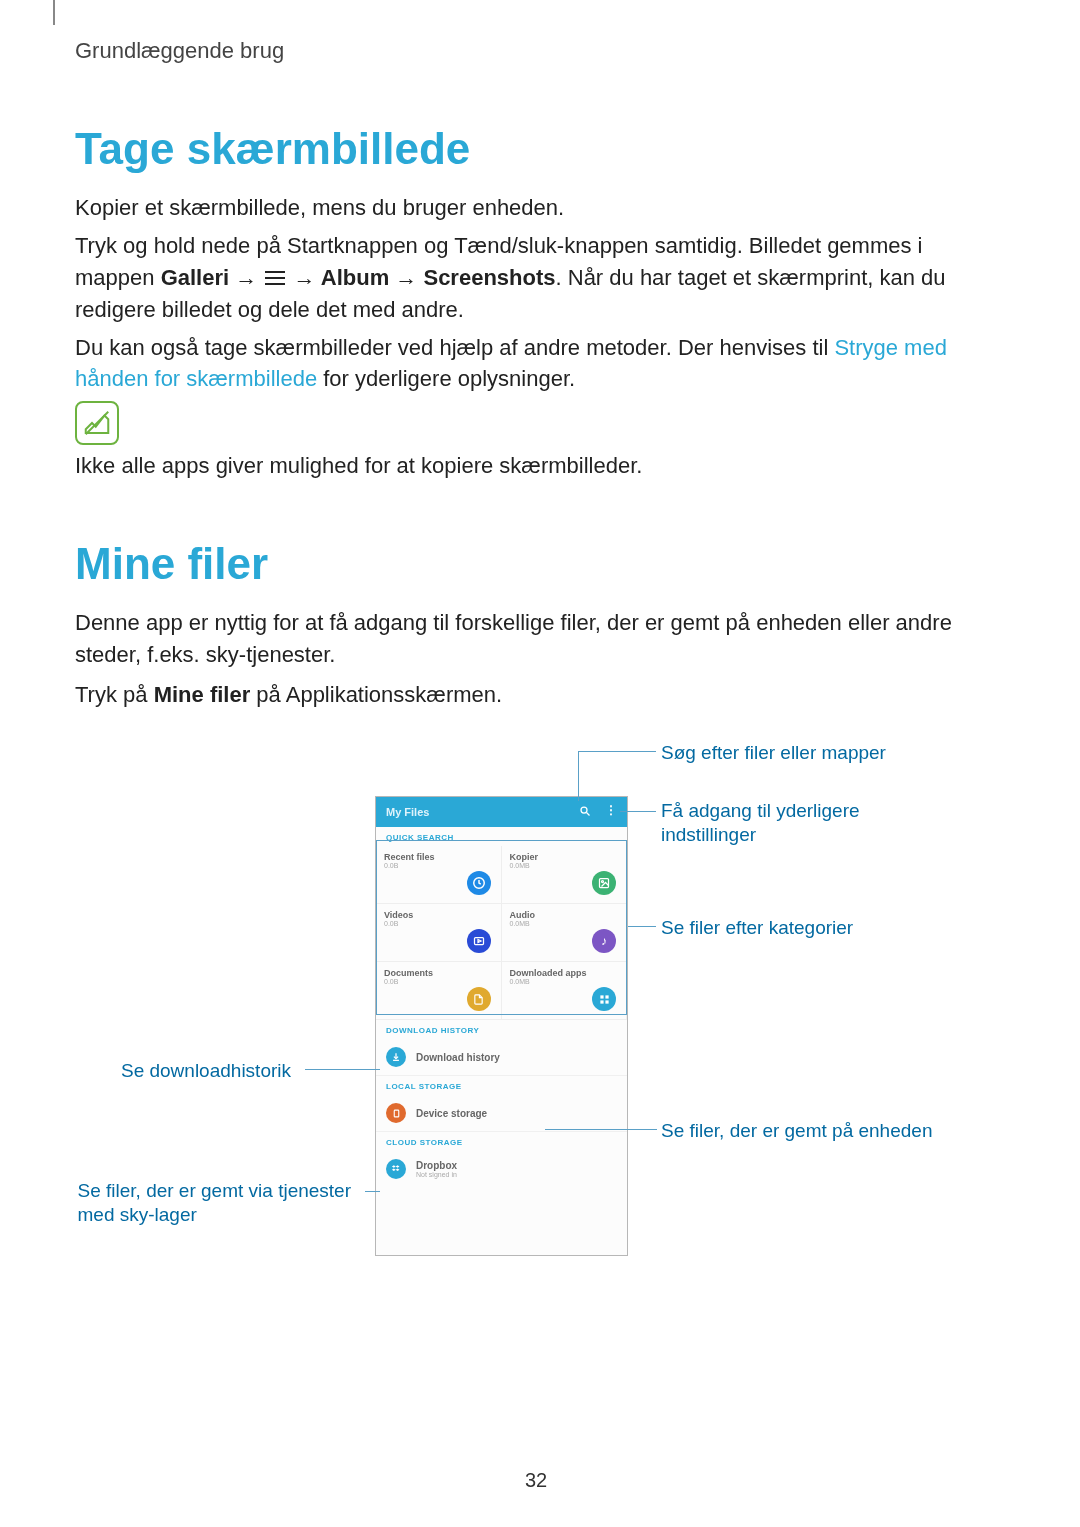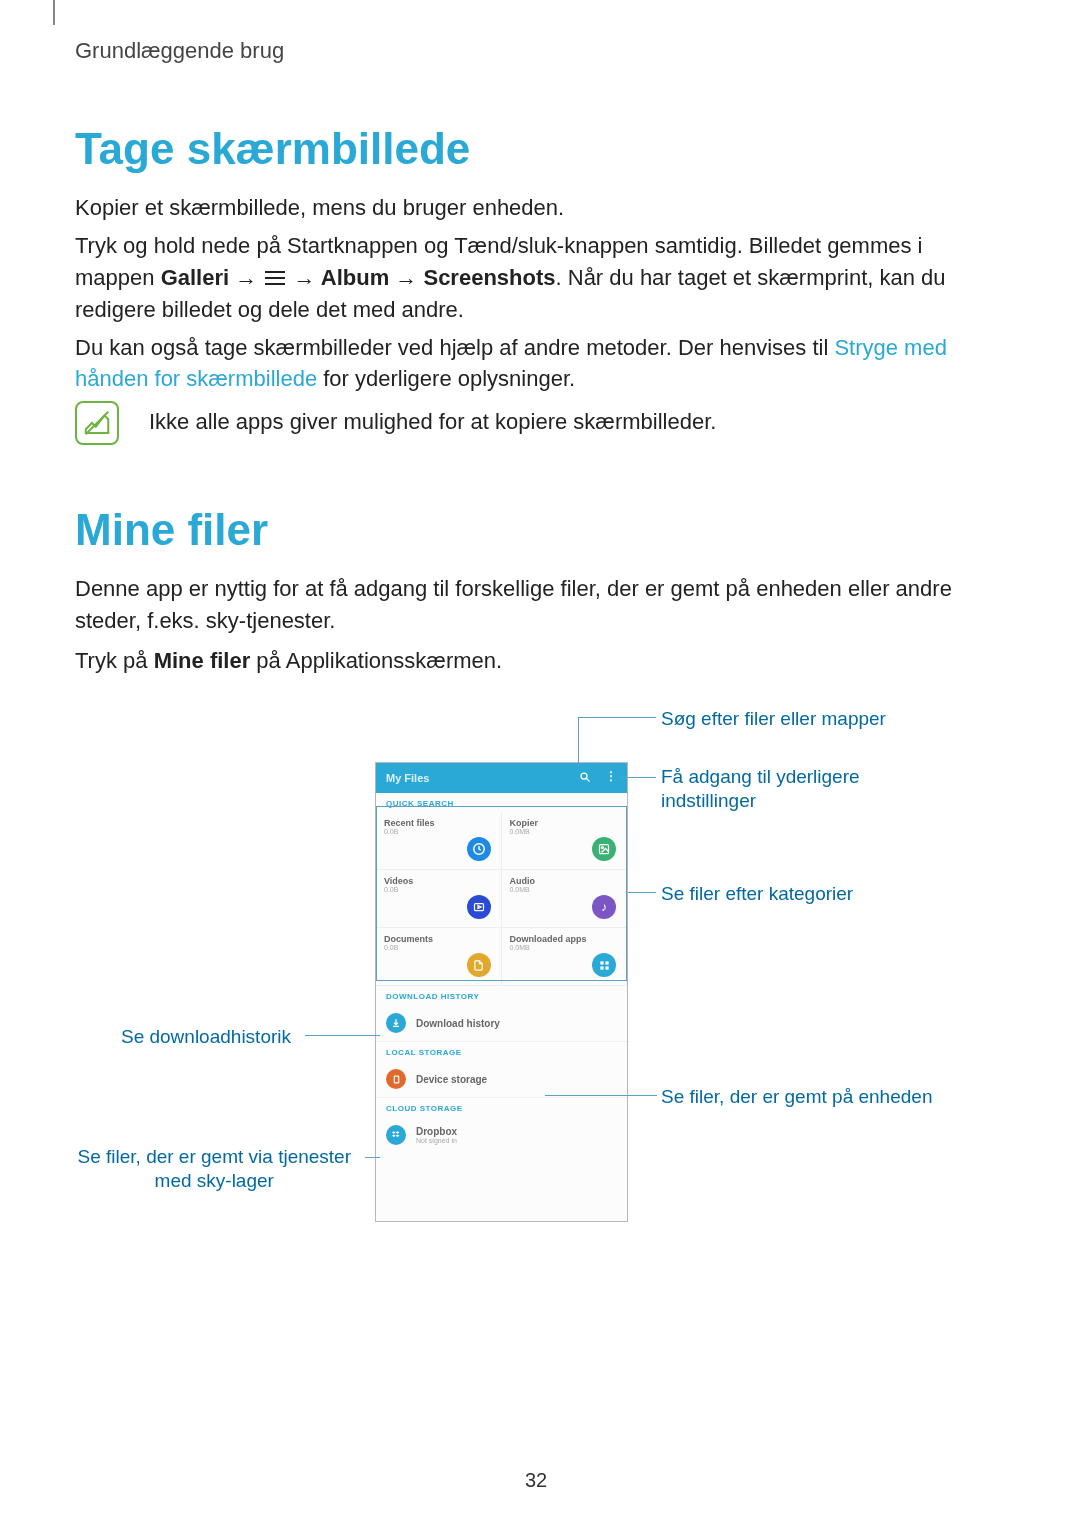--- a/index.html
+++ b/index.html
@@ -56,20 +56,21 @@
   .menu-icon span {
     display: block;
     height: 2px;
     background: #222;
     margin-bottom: 4px;
   }
   .note-row {
     display: flex;
     align-items: flex-start;
     margin-bottom: 60px;
+    flex-direction: column;
   }
   .note-icon {
     width: 44px;
     height: 44px;
     border: 2px solid #6db33f;
     border-radius: 8px;
     background: #fff;
     display: flex;
     align-items: center;
     justify-content: center;
@@ -380,20 +381,20 @@
     <div class="hline" style="left:553px; top:185px; width:28px;"></div>
     <div class="callout-label" style="left:586px; top:175px;text-align:right;">Se filer efter kategorier</div>
 
     <div class="hline" style="left:470px; top:388px; width:112px;"></div>
     <div class="callout-label" style="left:586px; top:378px;">Se filer, der er gemt på enheden</div>
 
     <div class="hline" style="left:230px; top:328px; width:75px;"></div>
     <div class="callout-label" style="right:714px; top:318px; text-align:right;">Se downloadhistorik</div>
 
     <div class="hline" style="left:290px; top:450px; width:15px;"></div>
-    <div class="callout-label" style="right:654px; top:438px; text-align:center;">
+    <div class="callout-label" style="right:654px; top:438px; text-align:left;">
       <div>Se filer, der er gemt via tjenester</div>
       <div>med sky-lager</div>
     </div>
   </div>
 
   <div class="page-number">32</div>
 </div>
 
 </body></html>

